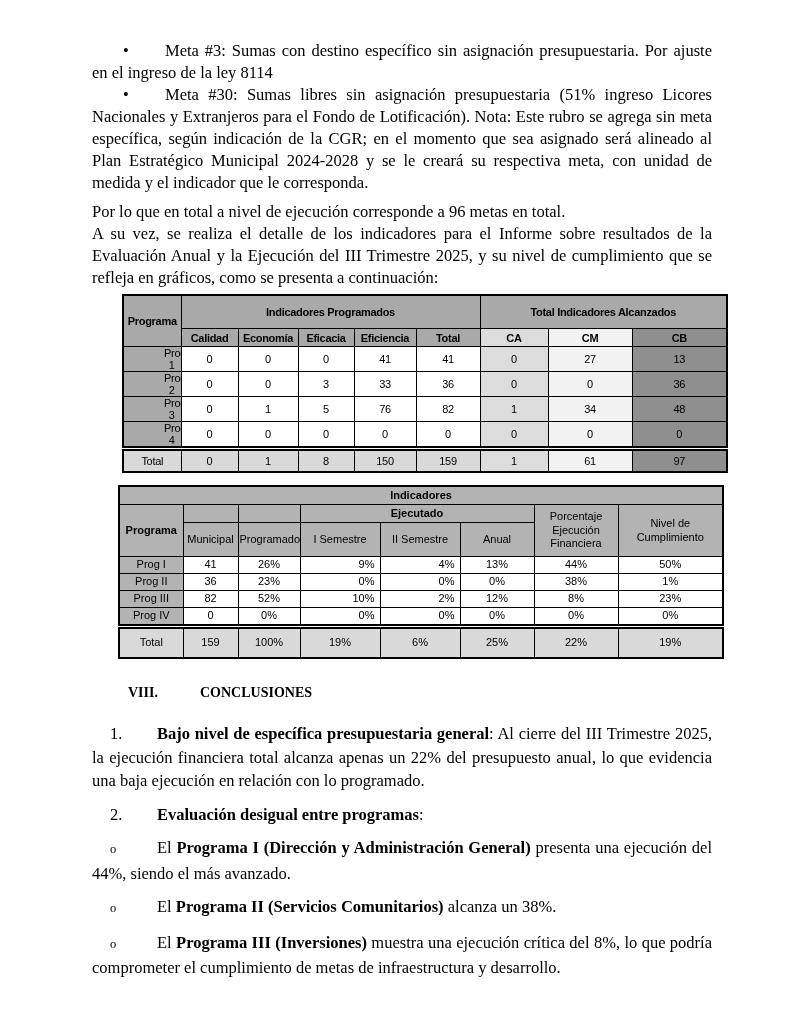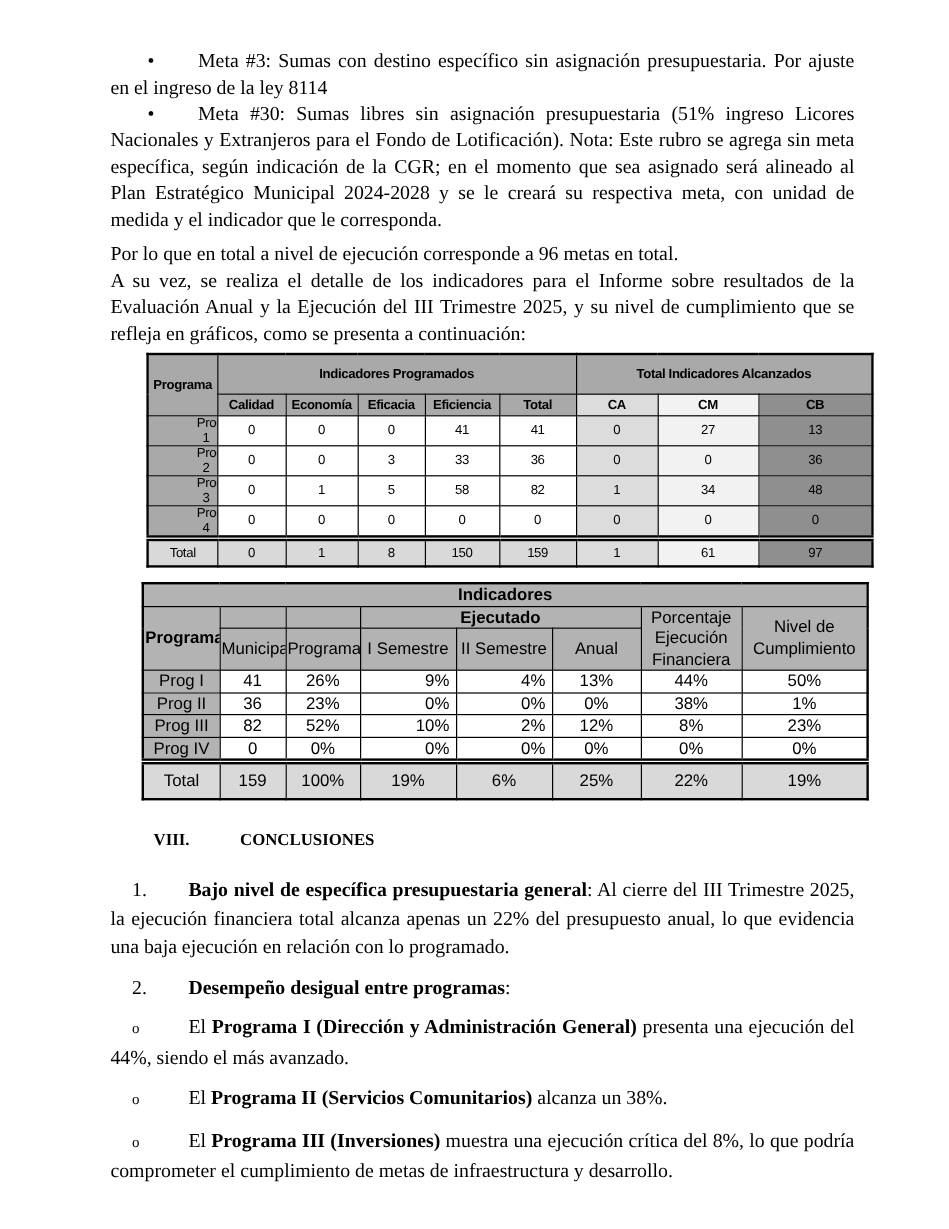--- a/index.html
+++ b/index.html
@@ -27,21 +27,21 @@
   .t1 tr.h1 th { height:32px; }
   .t1 tr.h2 th { height:17px; }
   .t1 td { height:16px; background:#ffffff; }
   .t1 td.lbl { background:#a9a9a9;padding-left:40px; }
   .t1 .ca { background:#dcdcdc !important; }
   .t1 .cm { background:#f2f2f2 !important; }
   .t1 .cb { background:#8f8f8f !important; }
   .t1 tr.total td { border-top:5px double #000; height:20px; background:#d9d9d9; }
 
   
-  .t2 { width:604px; margin:12px 0 12px 26px; font-size:14px; border:2.5px solid #000; line-height:1.25; }
+  .t2 { width:604px; margin:12px 0 12px 26px; font-size:11px; border:2.5px solid #000; line-height:1.25; }
   .t2 th { background:#b3b3b3; }
   .t2 tr.trow th { height:17px; }
   .t2 tr.band2 th { height:17px; }
   .t2 tr.band3 th { height:33px; }
   .t2 th.norm { font-weight:normal; }
   .t2 td { height:16px; background:#ffffff; }
   .t2 td.lbl { background:#b3b3b3; }
   .t2 td.right { text-align:right; padding-right:5px; }
   .t2 tr.total td { border-top:5px double #000; height:28px; background:#d9d9d9; }
 
@@ -115,21 +115,21 @@
           <td>36</td>
           <td class="ca">0</td>
           <td class="cm">0</td>
           <td class="cb">36</td>
         </tr>
         <tr>
           <td class="lbl">Prog 3</td>
           <td>0</td>
           <td>1</td>
           <td>5</td>
-          <td>58</td>
+          <td>76</td>
           <td>82</td>
           <td class="ca">1</td>
           <td class="cm">34</td>
           <td class="cb">48</td>
         </tr>
         <tr>
           <td class="lbl">Prog 4</td>
           <td>0</td>
           <td>0</td>
           <td>0</td>
@@ -233,21 +233,21 @@
           <td>22%</td>
           <td>19%</td>
         </tr>
       </tbody>
     </table>
 
     <h2 class="heading"><span class="h-num">VIII.</span><span>CONCLUSIONES</span></h2>
 
     <p class="conc first"><span class="marker-num">1.</span><span class="b">Bajo nivel de específica presupuestaria general</span><span>: Al cierre del III Trimestre 2025, la ejecución financiera total alcanza apenas un 22% del presupuesto anual, lo que evidencia una baja ejecución en relación con lo programado.</span></p>
 
-    <p class="conc"><span class="marker-num">2.</span><span class="b">Desempeño desigual entre programas</span><span>:</span></p>
+    <p class="conc"><span class="marker-num">2.</span><span class="b">Evaluación desigual entre programas</span><span>:</span></p>
 
     <p class="conc"><span class="marker-o">o</span><span>El </span><span class="b">Programa I (Dirección y Administración General)</span><span> presenta una ejecución del 44%, siendo el más avanzado.</span></p>
 
     <p class="conc"><span class="marker-o">o</span><span>El </span><span class="b">Programa II (Servicios Comunitarios)</span><span> alcanza un 38%.</span></p>
 
     <p class="conc"><span class="marker-o">o</span><span>El </span><span class="b">Programa III (Inversiones)</span><span> muestra una ejecución crítica del 8%, lo que podría comprometer el cumplimiento de metas de infraestructura y desarrollo.</span></p>
 
   </div>
 
 </div>

